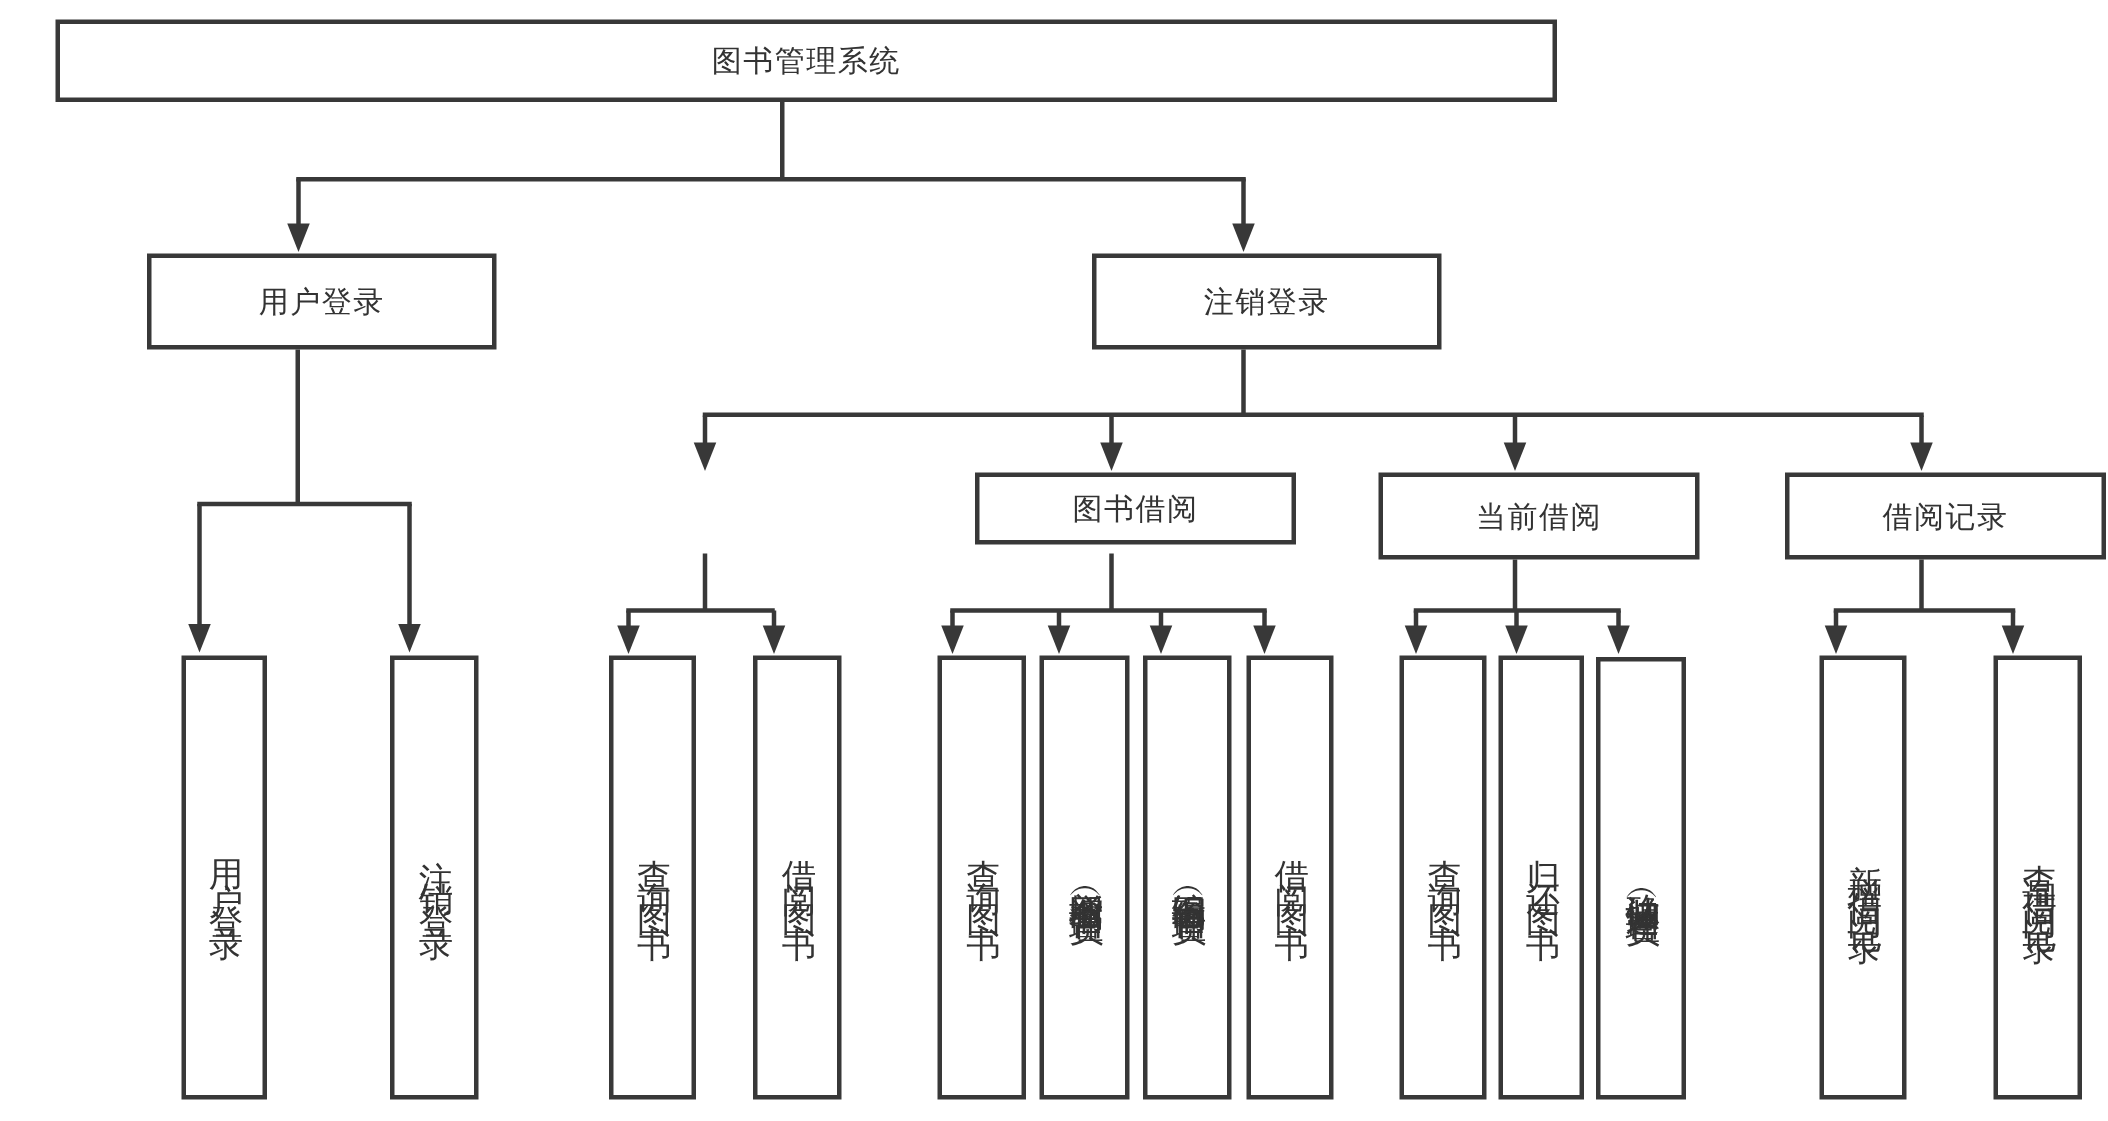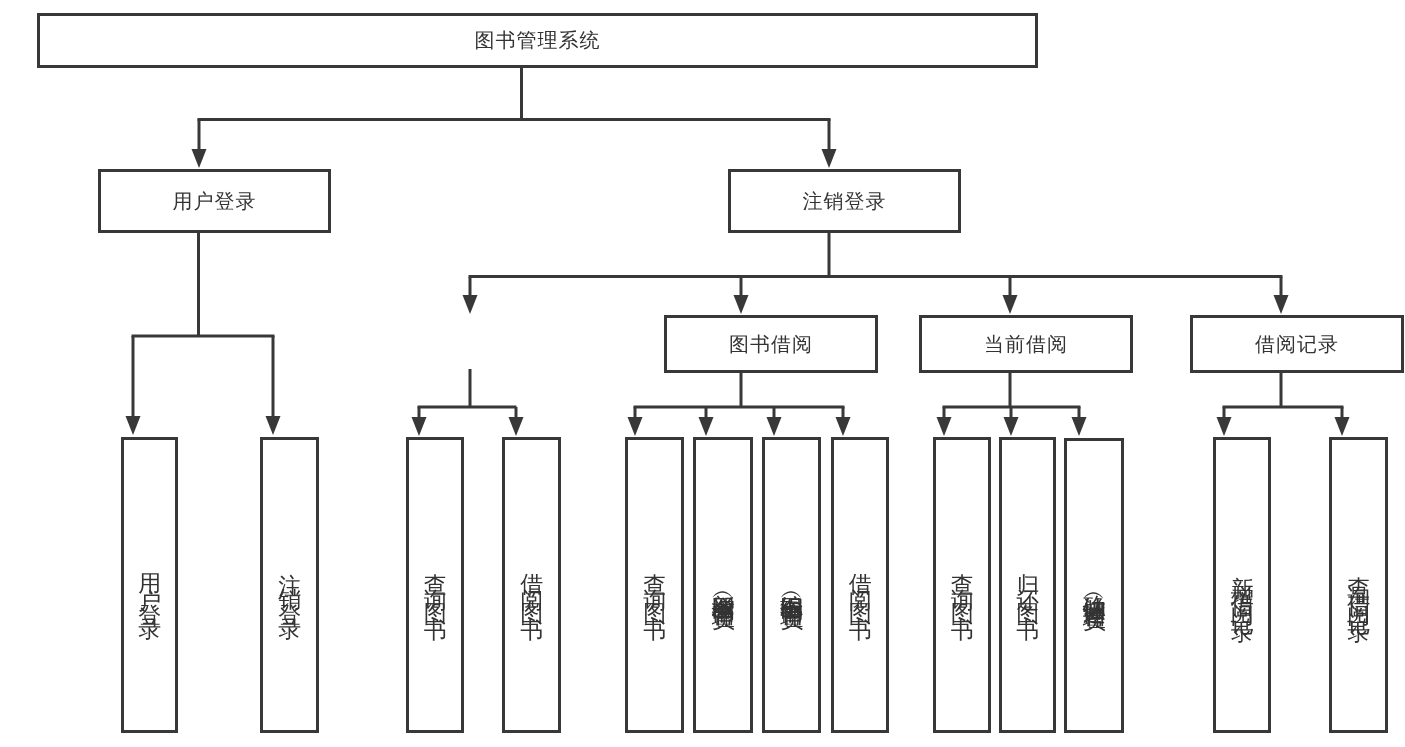--- a/index.html
+++ b/index.html
@@ -92,21 +92,21 @@
     <span>图书管理系统</span>
   </div>
 
   <div class="box hbox" style="left:82px;top:169px;width:233px;height:64px">
     <span>用户登录</span>
   </div>
   <div class="box hbox" style="left:712px;top:169px;width:233px;height:64px">
     <span>注销登录</span>
   </div>
 
-  <div class="box hbox" style="left:648px;top:315px;width:214px;height:58px">
+  <div class="box hbox" style="left:634px;top:315px;width:214px;height:48px">
     <span>图书借阅</span>
   </div>
   <div class="box hbox" style="left:903px;top:315px;width:214px;height:58px">
     <span>当前借阅</span>
   </div>
   <div class="box hbox" style="left:1174px;top:315px;width:214px;height:58px">
     <span>借阅记录</span>
   </div>
 
   <div class="box" style="left:105px;top:437px;width:57px;height:296px">

